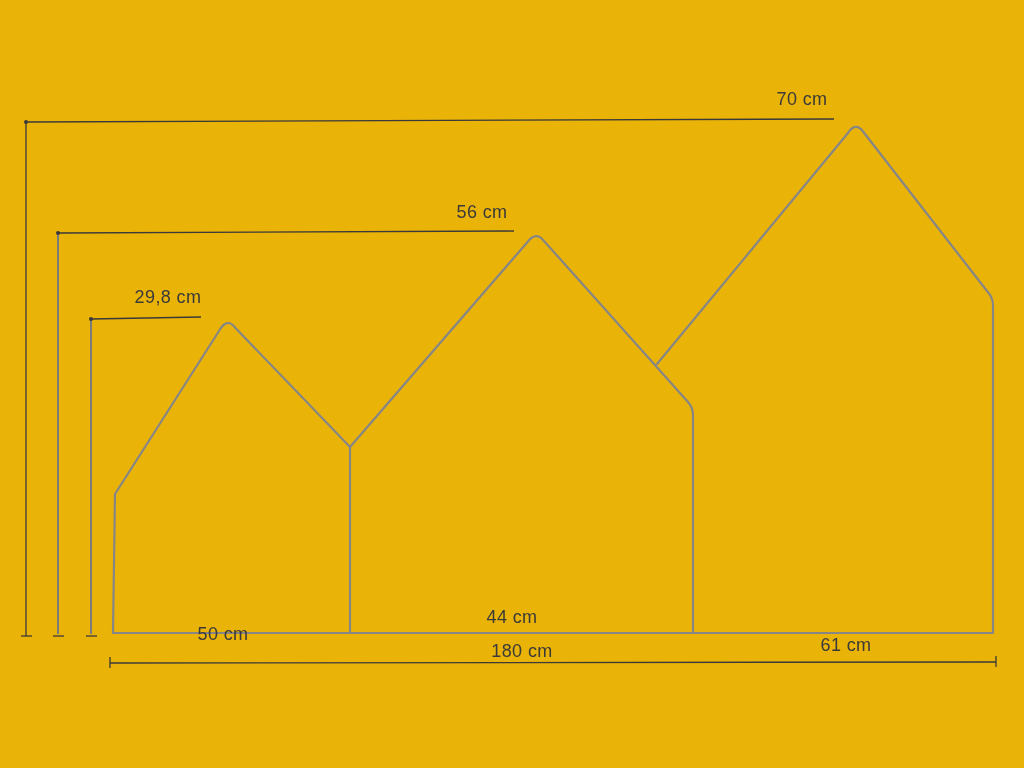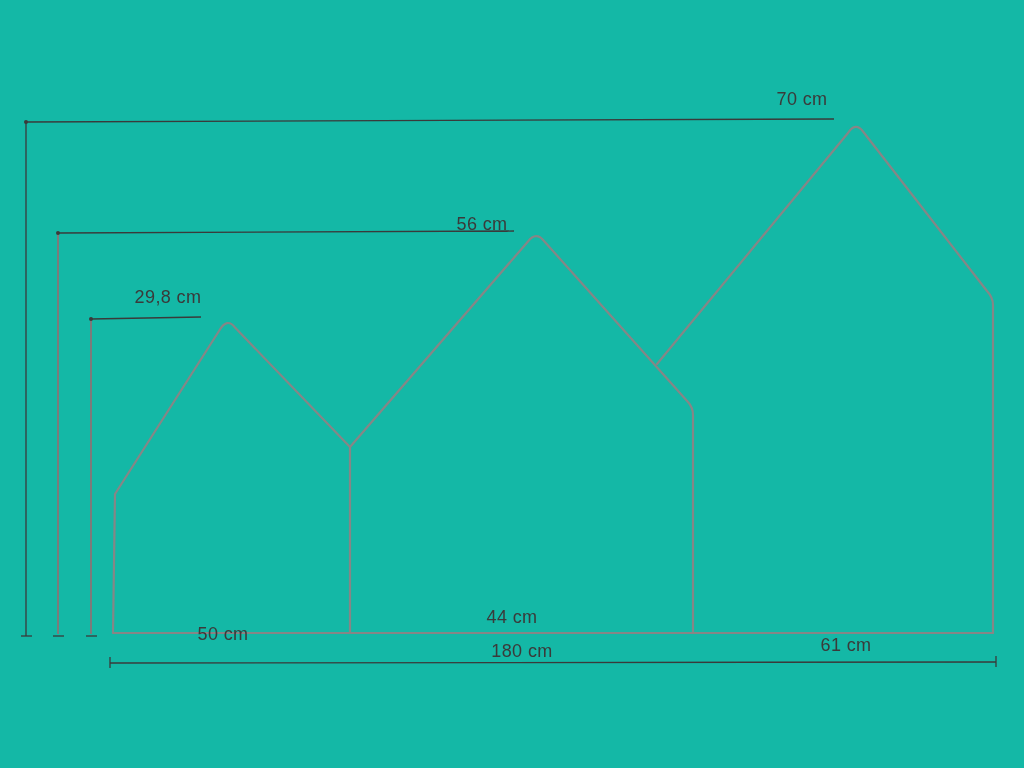--- a/index.html
+++ b/index.html
@@ -4,21 +4,21 @@
 <style>
   html, body {
     margin: 0;
     padding: 0;
     background: #ffffff;
   }
   .stage {
     position: relative;
     width: 1024px;
     height: 768px;
-    background: #14b8a6;
+    background: #eab308;
     overflow: hidden;
     font-family: "Liberation Sans", sans-serif;
   }
   .stage svg {
     position: absolute;
     left: 0;
     top: 0;
   }
   .dim-label {
     position: absolute;
@@ -87,21 +87,21 @@
 
     <g>
       <path class="dim-dark" d="M 110,663 L 996,662"></path>
       <path class="dim-dark" d="M 110,657 L 110,668"></path>
       <path class="dim-dark" d="M 996,656 L 996,667"></path>
     </g>
   </svg>
 
   <div class="dim-label" style="left:802px; top:99px;">70 cm</div>
 
-  <div class="dim-label" style="left:482px; top:224px;text-decoration:underline;">56 cm</div>
+  <div class="dim-label" style="left:482px; top:212px;">56 cm</div>
 
   <div class="dim-label" style="left:168px; top:297px;">29,8 cm</div>
 
   <div class="dim-label" style="left:223px; top:634px;">50 cm</div>
 
   <div class="dim-label" style="left:512px; top:617px;">44 cm</div>
 
   <div class="dim-label" style="left:846px; top:617px;margin-top:28px;">61 cm</div>
 
   <div class="dim-label" style="left:522px; top:651px;">180 cm</div>

